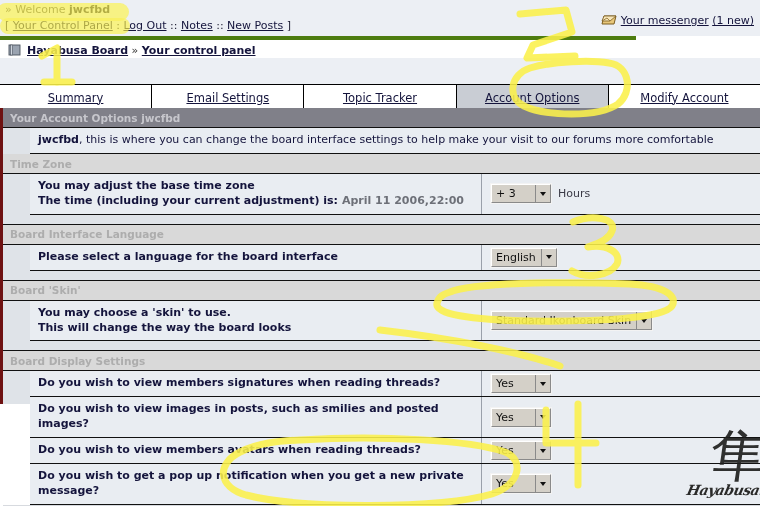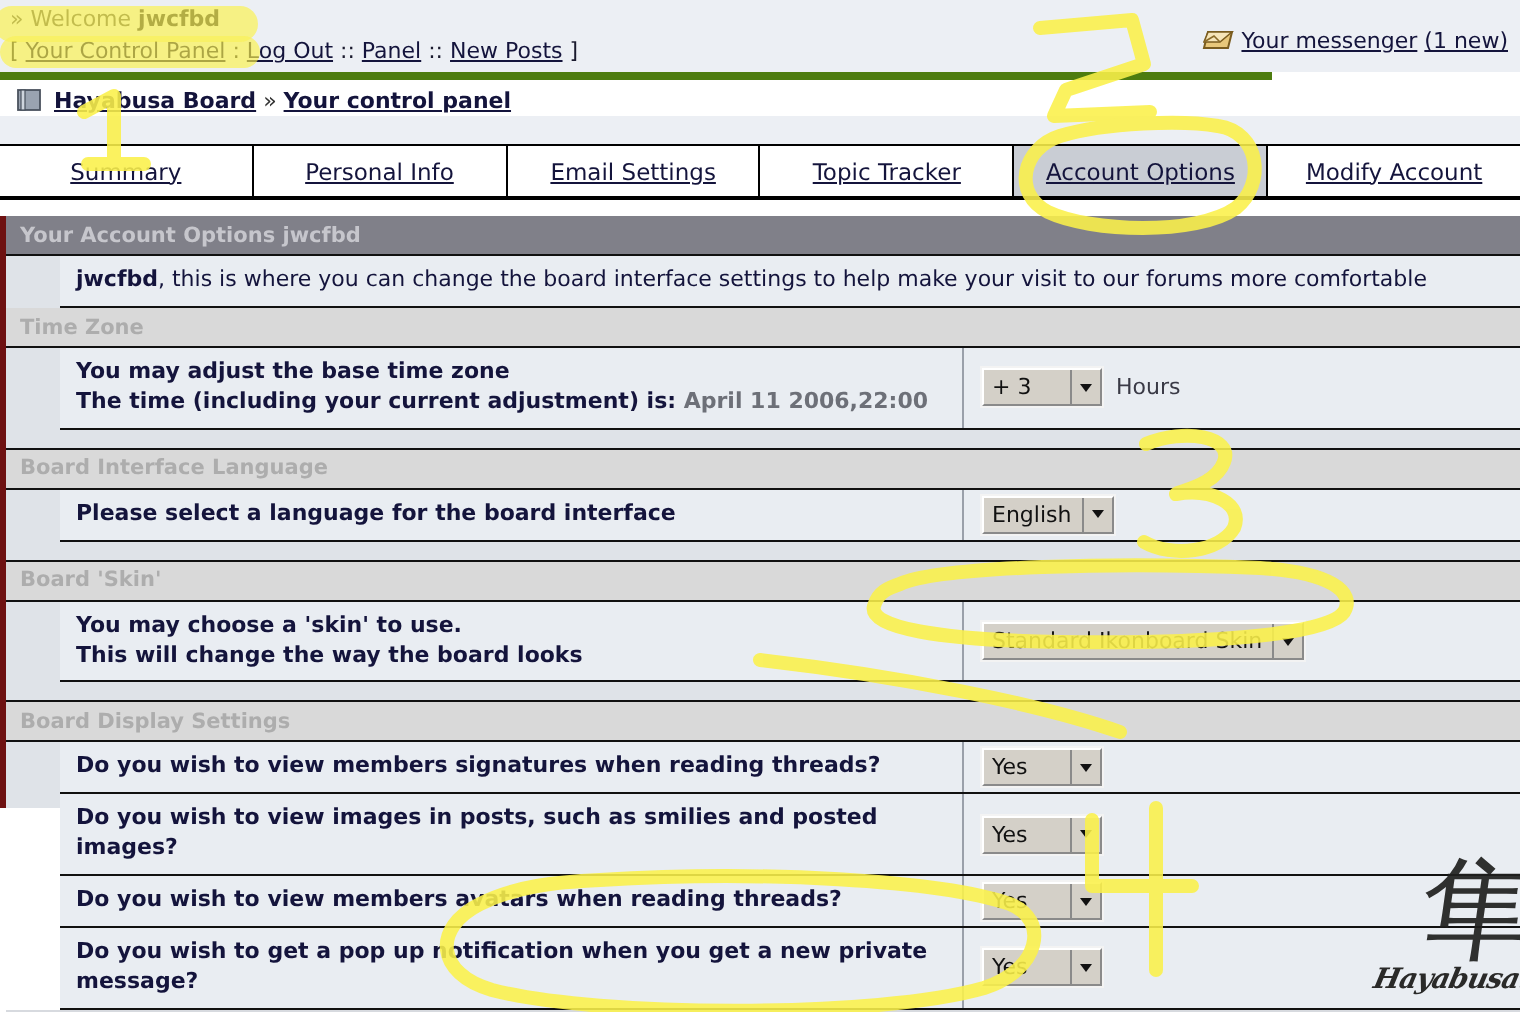--- a/index.html
+++ b/index.html
@@ -47,21 +47,21 @@
   }
   .crumb a{color:#14143c;text-decoration:underline;font-weight:bold;}
   .crumb .sep{font-weight:normal;color:#333;}
   .book-ico{display:inline-block;width:14px;height:12px;vertical-align:-2px;margin-right:5px;position:relative;}
 
   
   .tabzone{
     position:absolute;left:0;top:58px;width:760px;height:28px;background:#eceff4;
   }
   .tabrow{
-    position:absolute;left:0;top:72px;width:760px;height:28px;
+    position:absolute;left:0;top:84px;width:760px;height:28px;
     display:flex;
     border-top:1px solid #000;border-bottom:2px solid #000;
     background:#ffffff;
     box-sizing:border-box;
   }
   .tab{
     flex:1 1 0;
     border-right:1px solid #000;
     display:flex;align-items:center;justify-content:center;
     font-size:11.5px;box-sizing:border-box;
@@ -164,21 +164,21 @@
 </head>
 <body>
 
 <div id="root">
 
   <div class="topbar">
     <div class="welcome">
       <span class="arrow">» Welcome </span><b>jwcfbd</b>
     </div>
     <div class="linkline">
-      <span>[ </span><a href="#">Your Control Panel</a><span> : </span><a href="#">Log Out</a><span> :: </span><a href="#">Panel</a><span> :: </span><a href="#">New Posts</a><span> ]</span>
+      <span>[ </span><a href="#">Your Control Panel</a><span> : </span><a href="#">Log Out</a><span> :: </span><a href="#">Notes</a><span> :: </span><a href="#">New Posts</a><span> ]</span>
     </div>
     <div class="messenger">
       <span class="msg-ico">
         <svg width="16" height="13" viewBox="0 0 16 13">
           <polygon points="1,11 3,3 15,3 13,11" fill="#e8c77a" stroke="#7a5c1f" stroke-width="1"></polygon>
           <polygon points="3,3 15,3 9,8 1,8" fill="#f6e5b8" stroke="#7a5c1f" stroke-width="0.8"></polygon>
           <polyline points="1,8 6,5 9,8" fill="none" stroke="#8a6a28" stroke-width="0.8"></polyline>
         </svg>
       </span><a href="#">Your messenger</a> <a href="#">(1 new)</a>
     </div>
@@ -195,23 +195,20 @@
     </div>
   </div>
 
   <div class="tabzone"></div>
 
   <div class="tabrow">
     <div class="tab">
         <span>Summary</span>
       </div>
     <div class="tab">
-        <span>Personal Info</span>
-      </div>
-    <div class="tab">
         <span>Email Settings</span>
       </div>
     <div class="tab">
         <span>Topic Tracker</span>
       </div>
     <div class="tab active">
         <span>Account Options</span>
       </div>
     <div class="tab">
         <span>Modify Account</span>

